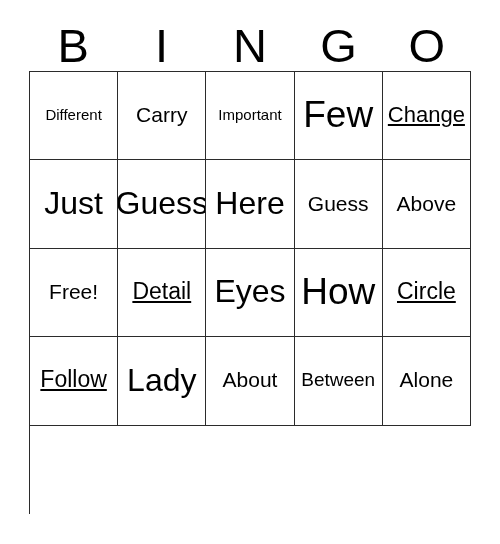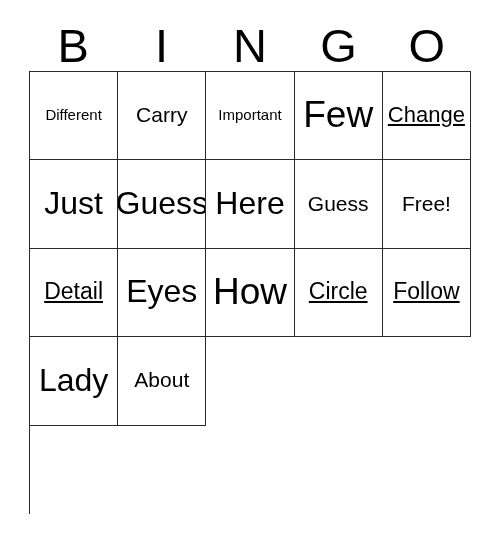--- a/index.html
+++ b/index.html
@@ -126,20 +126,23 @@
         <span class="cell-text len-4">Guess</span>
       </div>
     <div class="cell">
         <span class="cell-text len-4">Here</span>
       </div>
 
     <div class="cell">
         <span class="cell-text len-5">Guess</span>
       </div>
     <div class="cell">
+        <span class="cell-text len-5">Above</span>
+      </div>
+    <div class="cell">
         <span class="cell-text len-5">Free!</span>
       </div>
     <div class="cell">
         <span class="cell-text len-6">Detail</span>
       </div>
     <div class="cell">
         <span class="cell-text len-4">Eyes</span>
       </div>
 
     <div class="cell">
@@ -151,15 +154,21 @@
     <div class="cell">
         <span class="cell-text len-6">Follow</span>
       </div>
     <div class="cell">
         <span class="cell-text len-4">Lady</span>
       </div>
 
     <div class="cell">
         <span class="cell-text len-5">About</span>
       </div>
+    <div class="cell">
+        <span class="cell-text len-7">Between</span>
+      </div>
+    <div class="cell">
+        <span class="cell-text len-5">Alone</span>
+      </div>
 
   </div>
 </div>
 
 </body></html>

